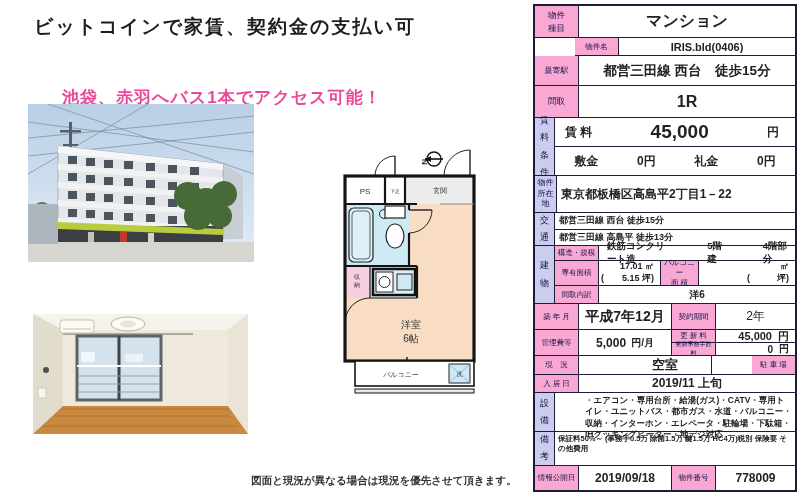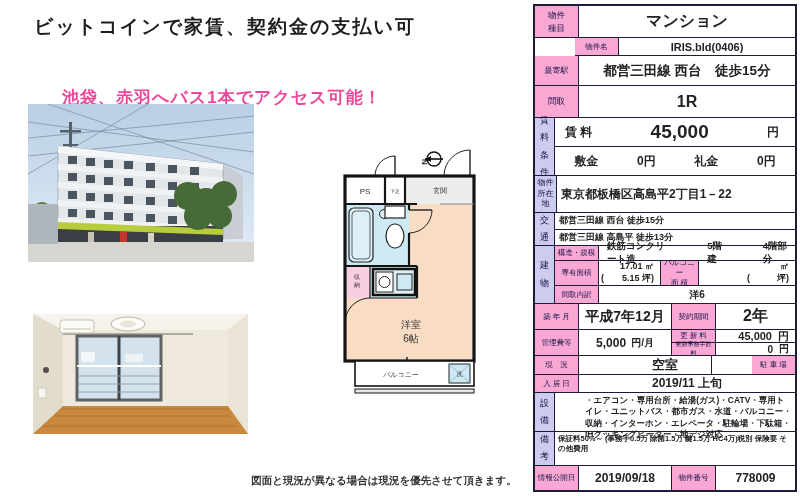--- a/index.html
+++ b/index.html
@@ -331,21 +331,21 @@
     </div>
 
     <div class="row" style="flex:0 0 25px;">
       <div class="lbl">
           <span class="nowrap">築 年 月</span>
         </div>
       <div class="val br" style="flex:0 0 92px;font-size:14px;font-weight:bold;">平成7年12月</div>
       <div class="lbl">
           <span class="nowrap">契約期間</span>
         </div>
-      <div class="val" style="font-size:16px;font-weight:bold;">2年</div>
+      <div class="val" style="font-size:12px;font-weight:normal;">2年</div>
     </div>
 
     <div class="row" style="flex:0 0 25px;">
       <div class="lbl">
           <span class="nowrap">管理費等</span>
         </div>
       <div class="val br" style="flex:0 0 92px;gap:5px;">
         <span style="font-size:12px;font-weight:bold;">5,000</span>
         <span style="font-size:10px;font-weight:bold;">円/月</span>
       </div>

